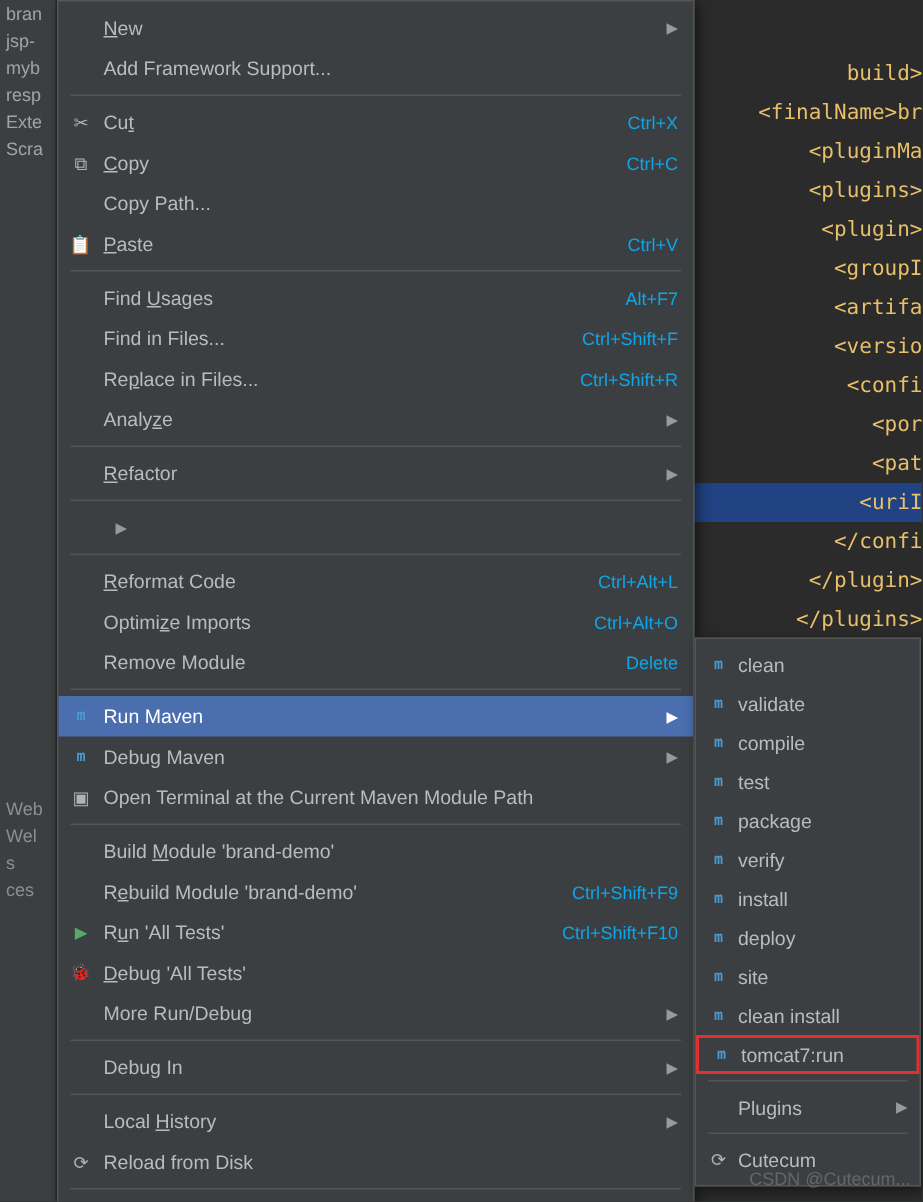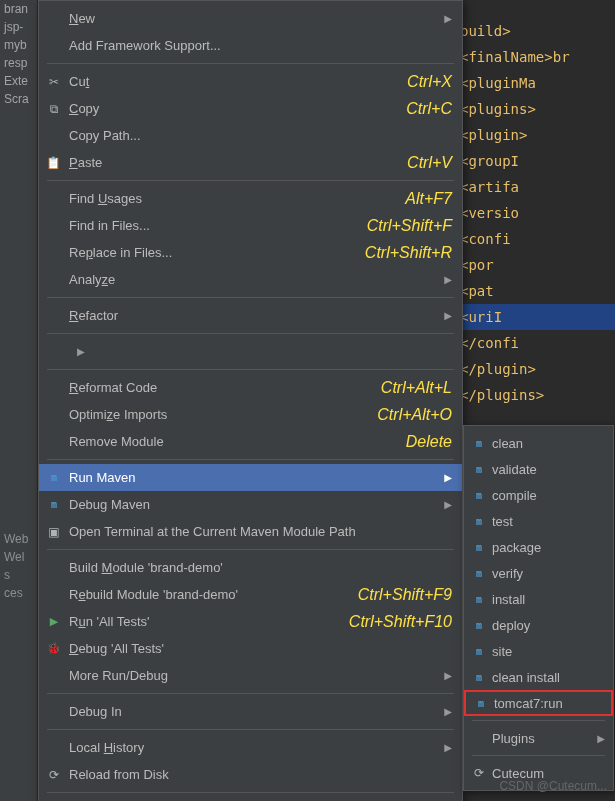--- a/index.html
+++ b/index.html
@@ -23,23 +23,24 @@
     overflow: hidden;
   }
   .left-tree div { padding: 2px 4px; white-space: nowrap; }
   .editor {
     position: absolute;
     left: 460px; top: 0; right: 0; height: 801px;
     background: #2b2b2b;
     font-family: Consolas, monospace;
     font-size: 14px;
     line-height: 26px;
-    padding-top: 18px;
+    padding-top: 36px;
     overflow: hidden;
     white-space: nowrap;
+    text-align: right;
   }
   .kw { color: #e8bf6a; }
   .cursor-line { background: #214283; display: inline-block; width: 100%; }
   .context-menu {
     position: absolute;
     left: 38px; top: 0;
     width: 425px;
     background: #3c3f41;
     border: 1px solid #555;
     box-shadow: 2px 2px 8px rgba(0,0,0,0.5);
@@ -55,21 +56,21 @@
   }
   .menu-item.selected { background: #4b6eaf; color: #fff; }
   .menu-item .icon {
     width: 18px; height: 16px;
     display: inline-flex; align-items: center; justify-content: center;
     font-size: 12px;
     margin-right: 6px;
   }
   .menu-item .label { flex: 1; }
   .menu-item .label u { text-decoration: underline; }
-  .menu-item .shortcut { color: #fde047; font-size: 16px; margin-left: 8px; font-style: italic; }
+  .menu-item .shortcut { color: #0ea5e9; font-size: 12px; margin-left: 8px; }
   .menu-item .arrow { margin-left: 8px; color: #999; font-size: 10px; }
   .menu-item.selected .arrow { color: #fff; }
   .sep { height: 1px; background: #555; margin: 4px 8px; }
   .submenu {
     position: absolute;
     left: 463px; top: 425px;
     width: 151px;
     background: #3c3f41;
     border: 1px solid #555;
     box-shadow: 2px 2px 8px rgba(0,0,0,0.5);

